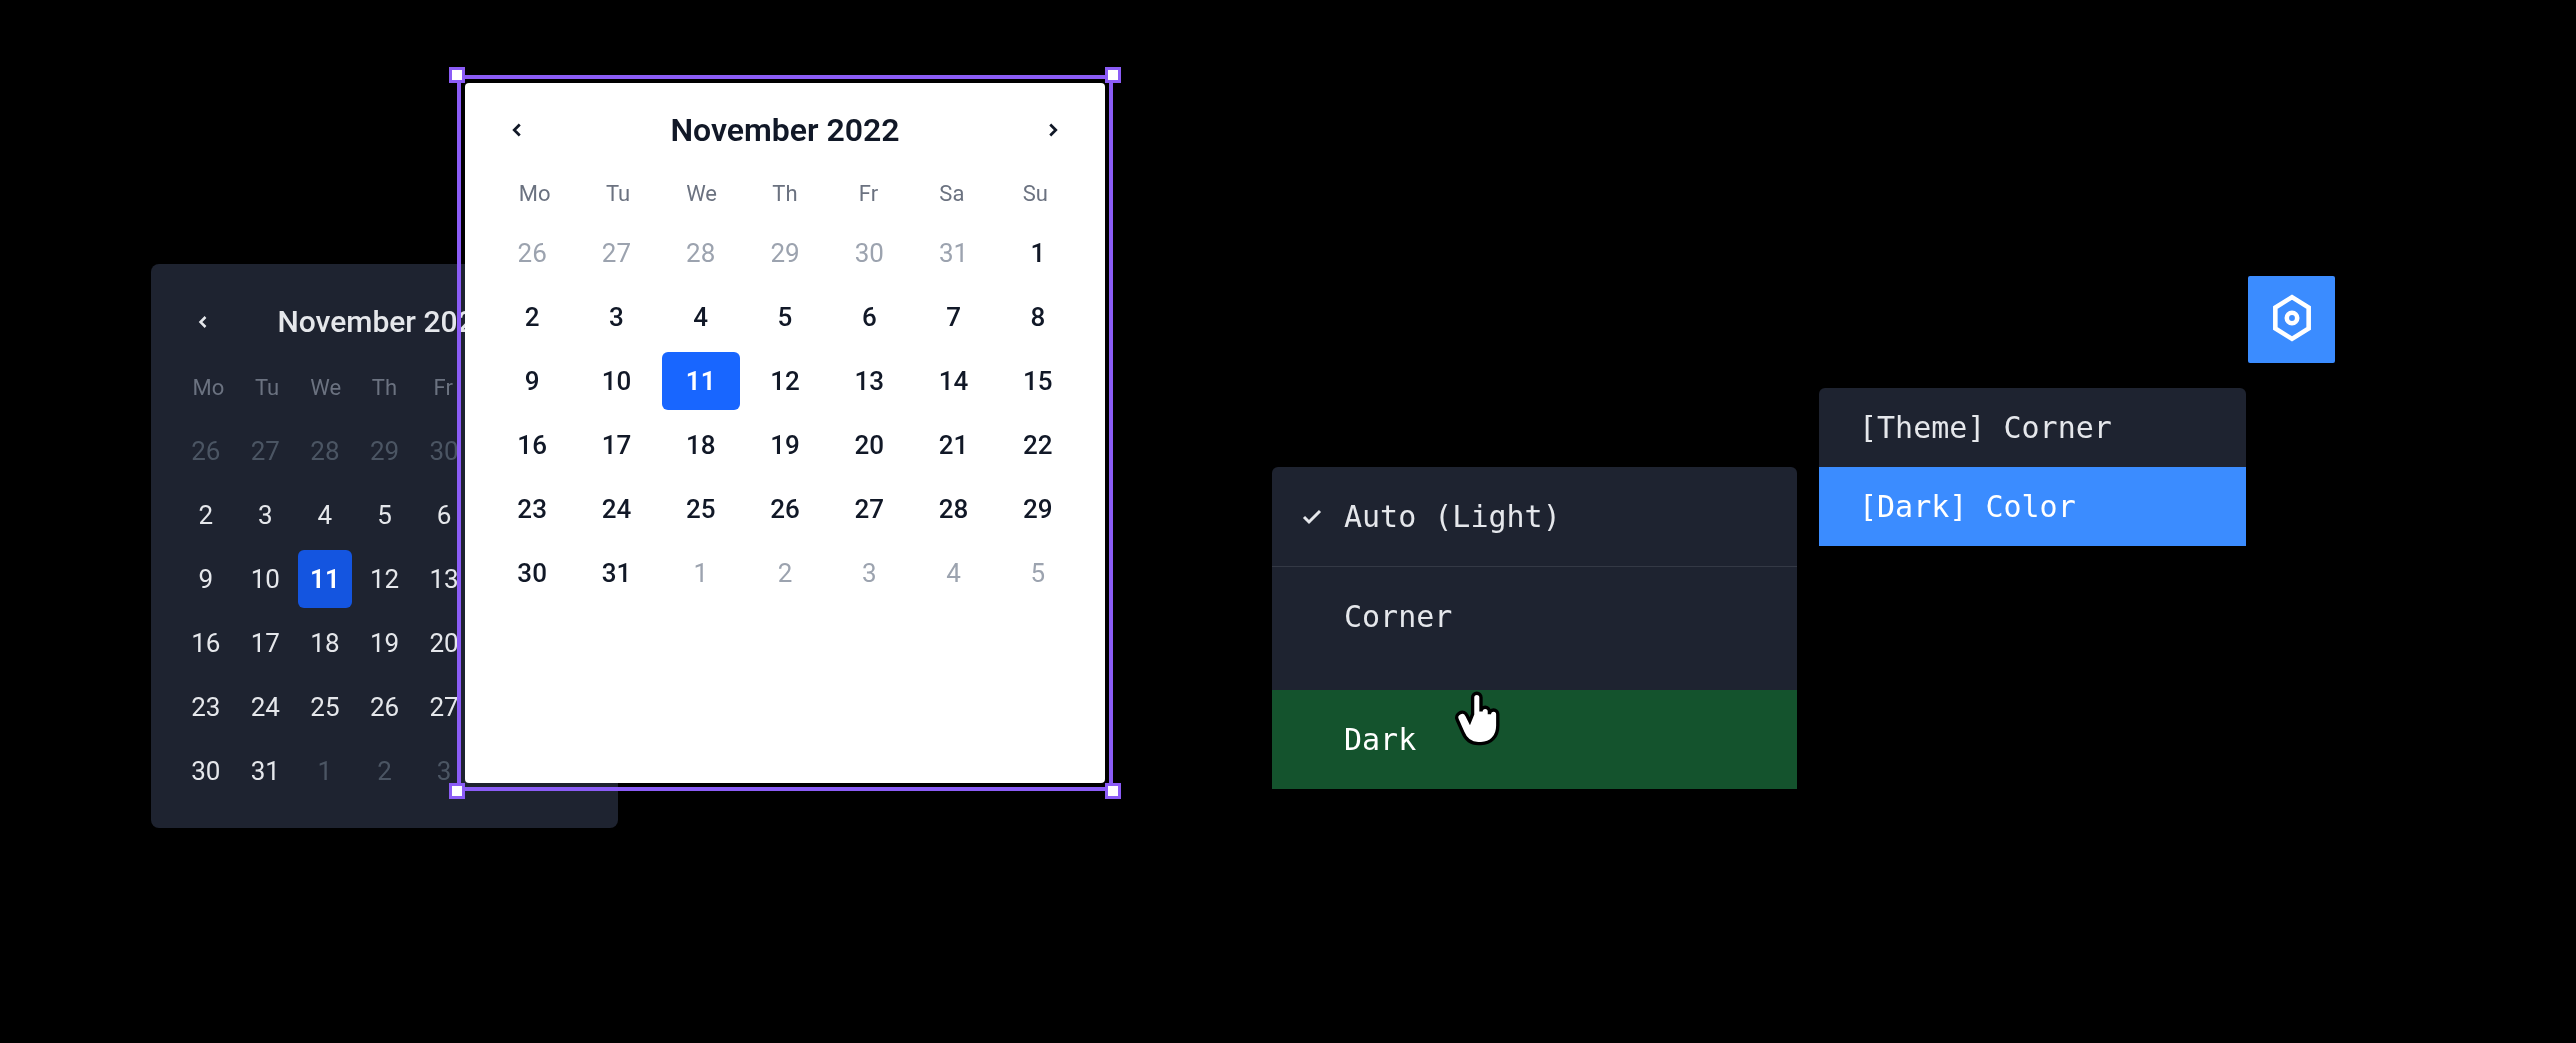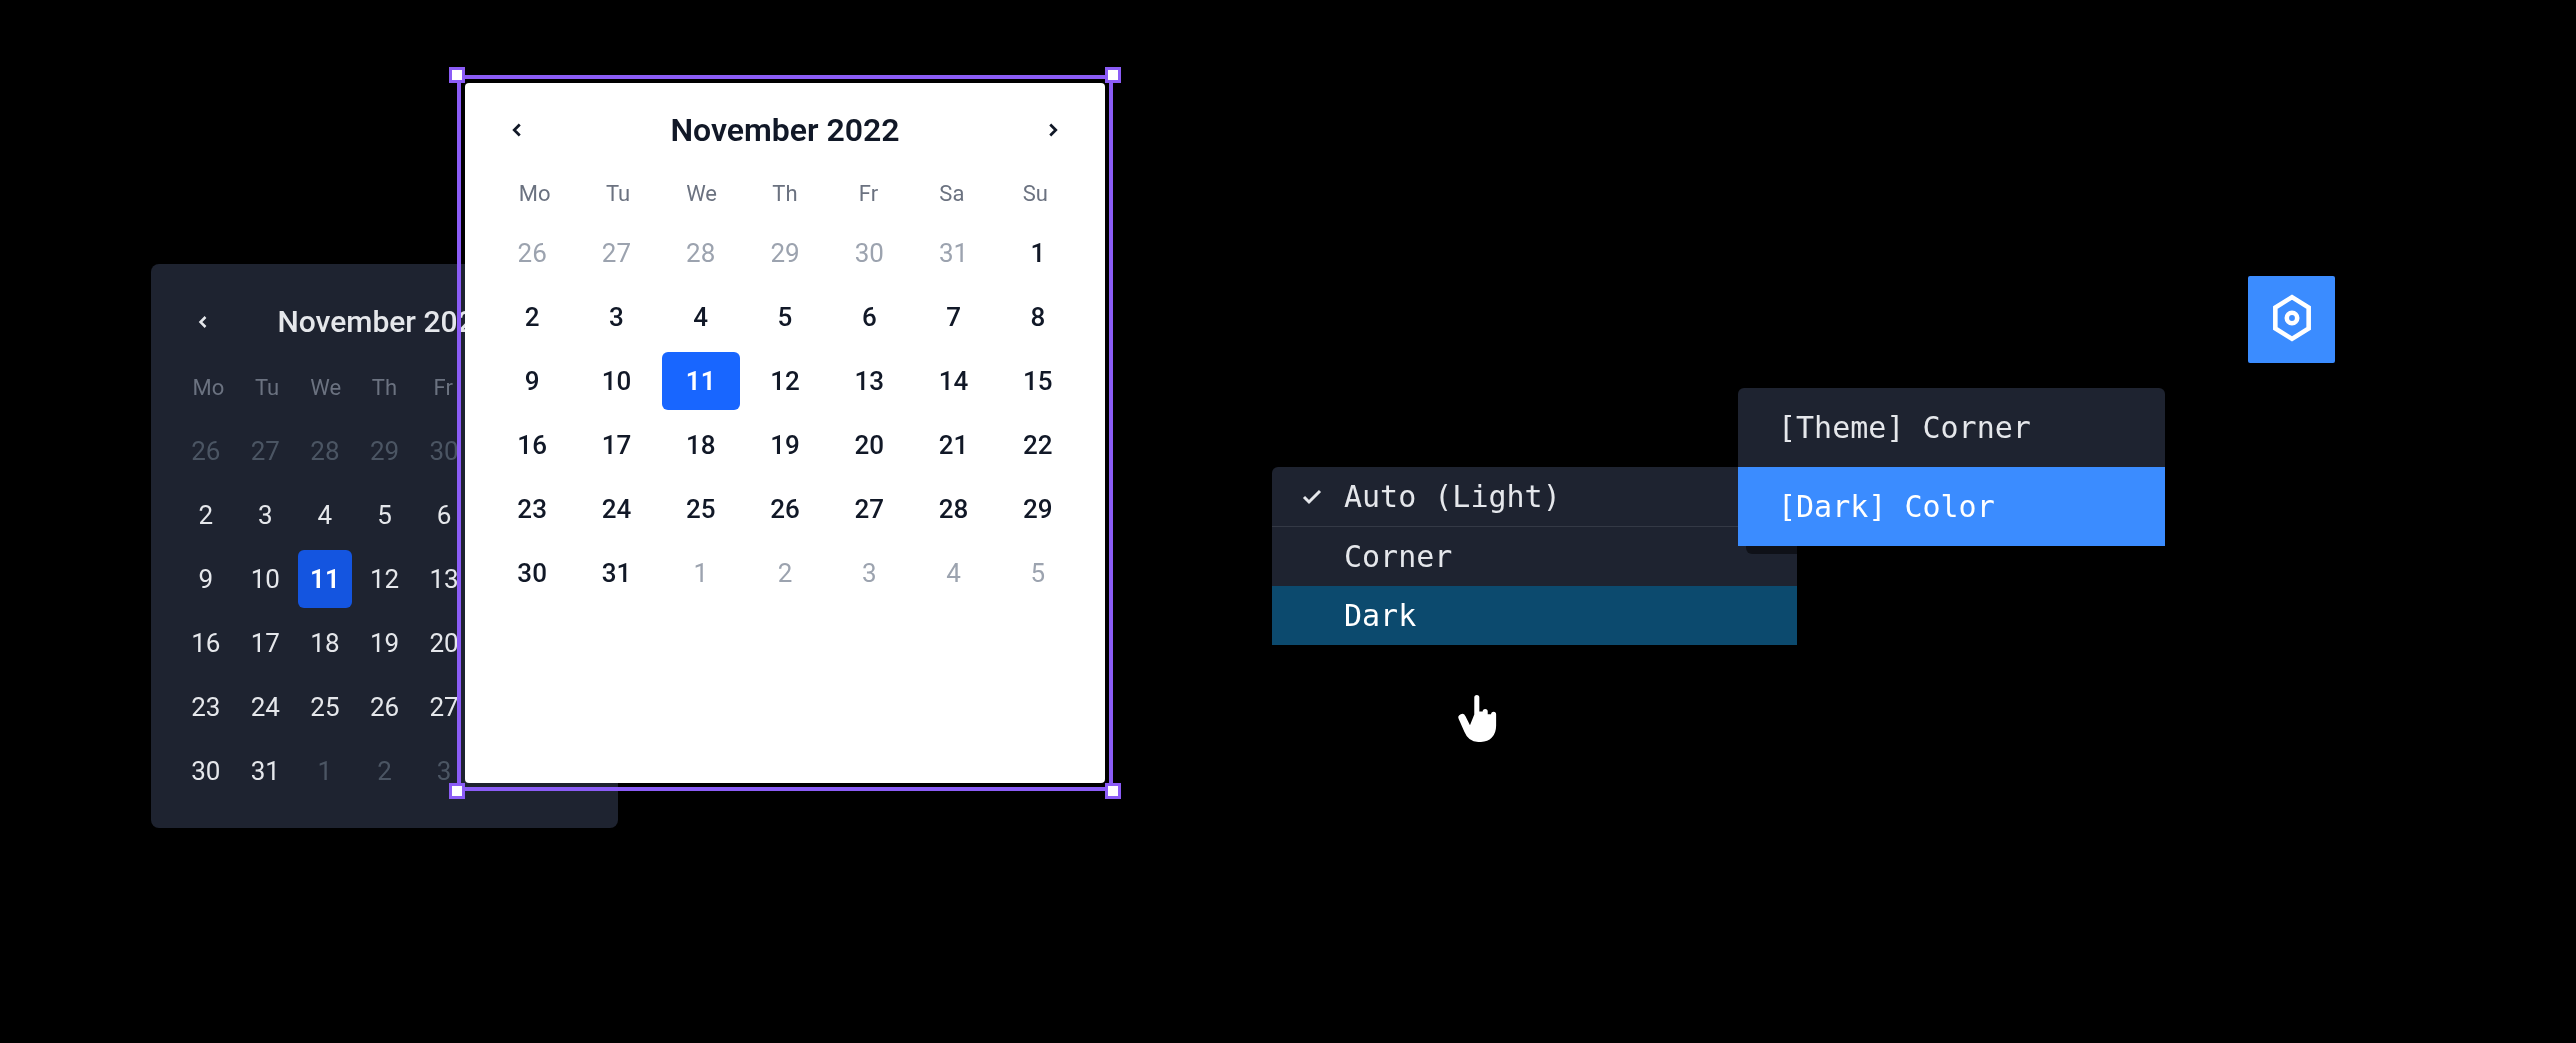--- a/index.html
+++ b/index.html
@@ -84,35 +84,35 @@
   width: 525px;
   background: #1e2330;
   border-radius: 6px;
   box-shadow: 8px 8px 0 rgba(0,0,0,0.5);
   font-family: ui-monospace, Menlo, Consolas, monospace;
   overflow: visible;
 }
 .theme-menu .item {
   display: flex;
   align-items: center;
-  padding: 12px 28px;
+  padding: 32px 28px;
   font-size: 30px;
   color: #e5e7eb;
   cursor: pointer;
   gap: 20px;
 }
 .theme-menu .item:first-child { border-bottom: 1px solid rgba(255,255,255,0.1); }
-.theme-menu .item.hover { background: #0c4a6e; color: #fff; }
+.theme-menu .item.hover { background: #14532d; color: #fff; margin-top: 24px; }
 .theme-menu .check { width: 24px; display:flex; justify-content:center; }
 .theme-menu .check.hidden { visibility: hidden; }
 
 
 .prop-menu {
   position: absolute;
-  left: 1738px;
+  left: 1819px;
   top: 388px;
   width: 427px;
   background: #1e2330;
   border-radius: 6px;
   box-shadow: 8px 8px 0 rgba(0,0,0,0.5);
   font-family: ui-monospace, Menlo, Consolas, monospace;
 }
 .prop-menu .item {
   padding: 22px 40px;
   font-size: 30px;

